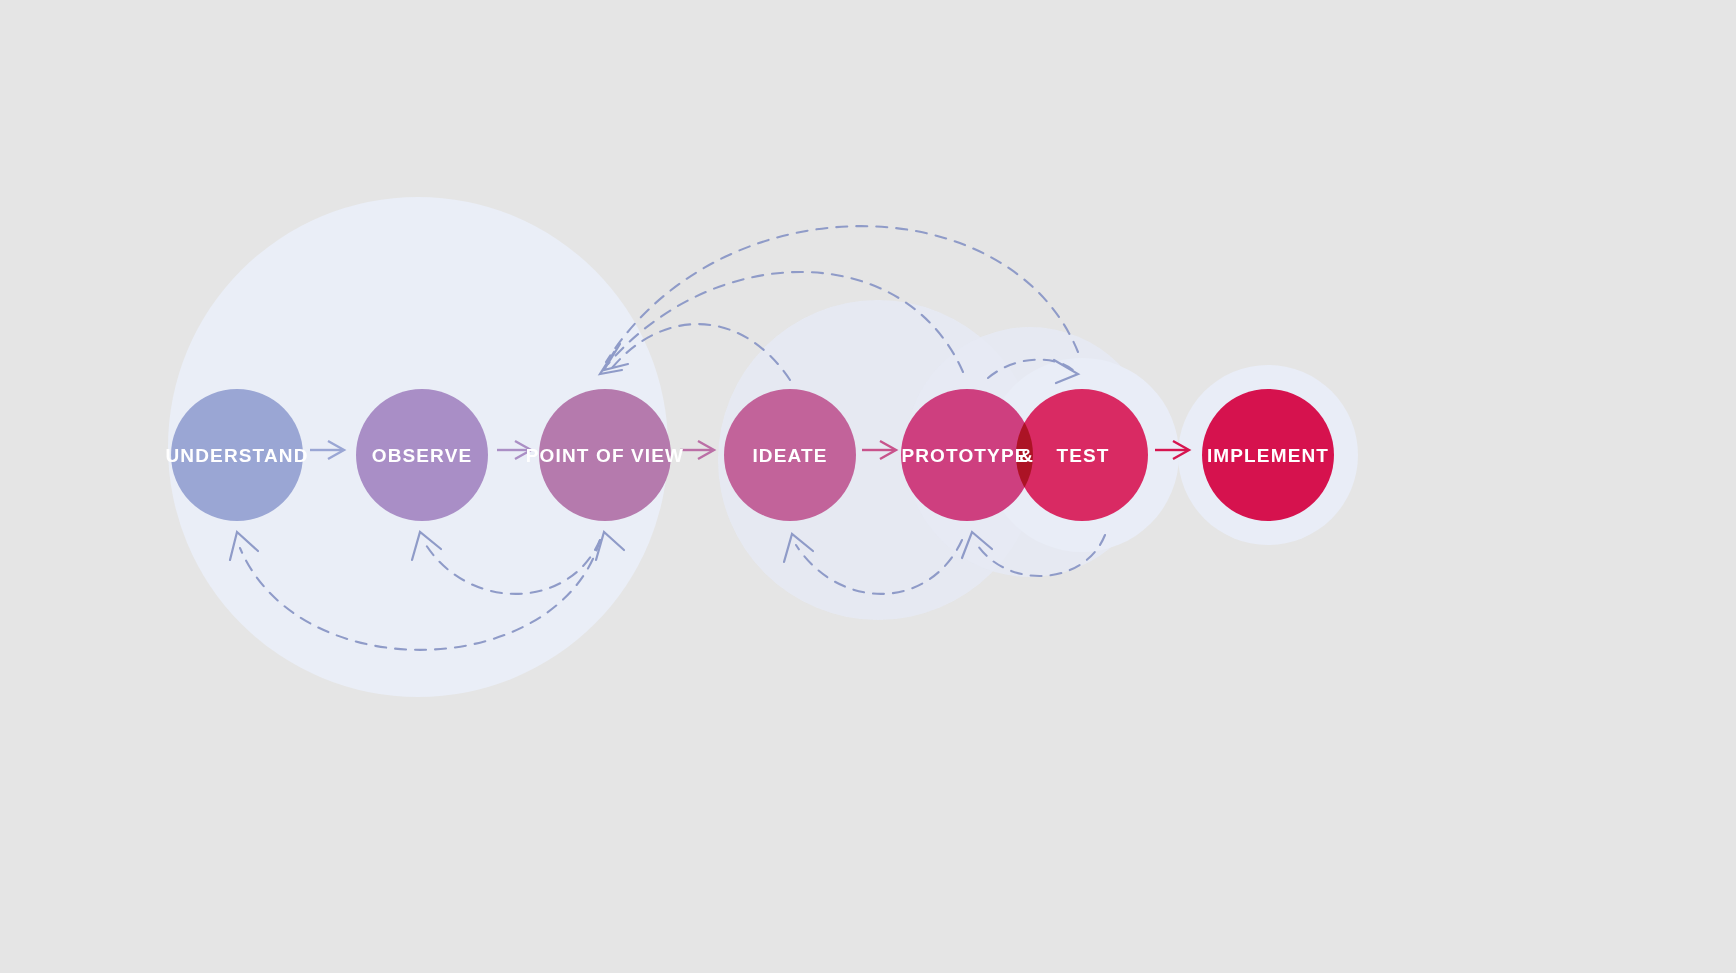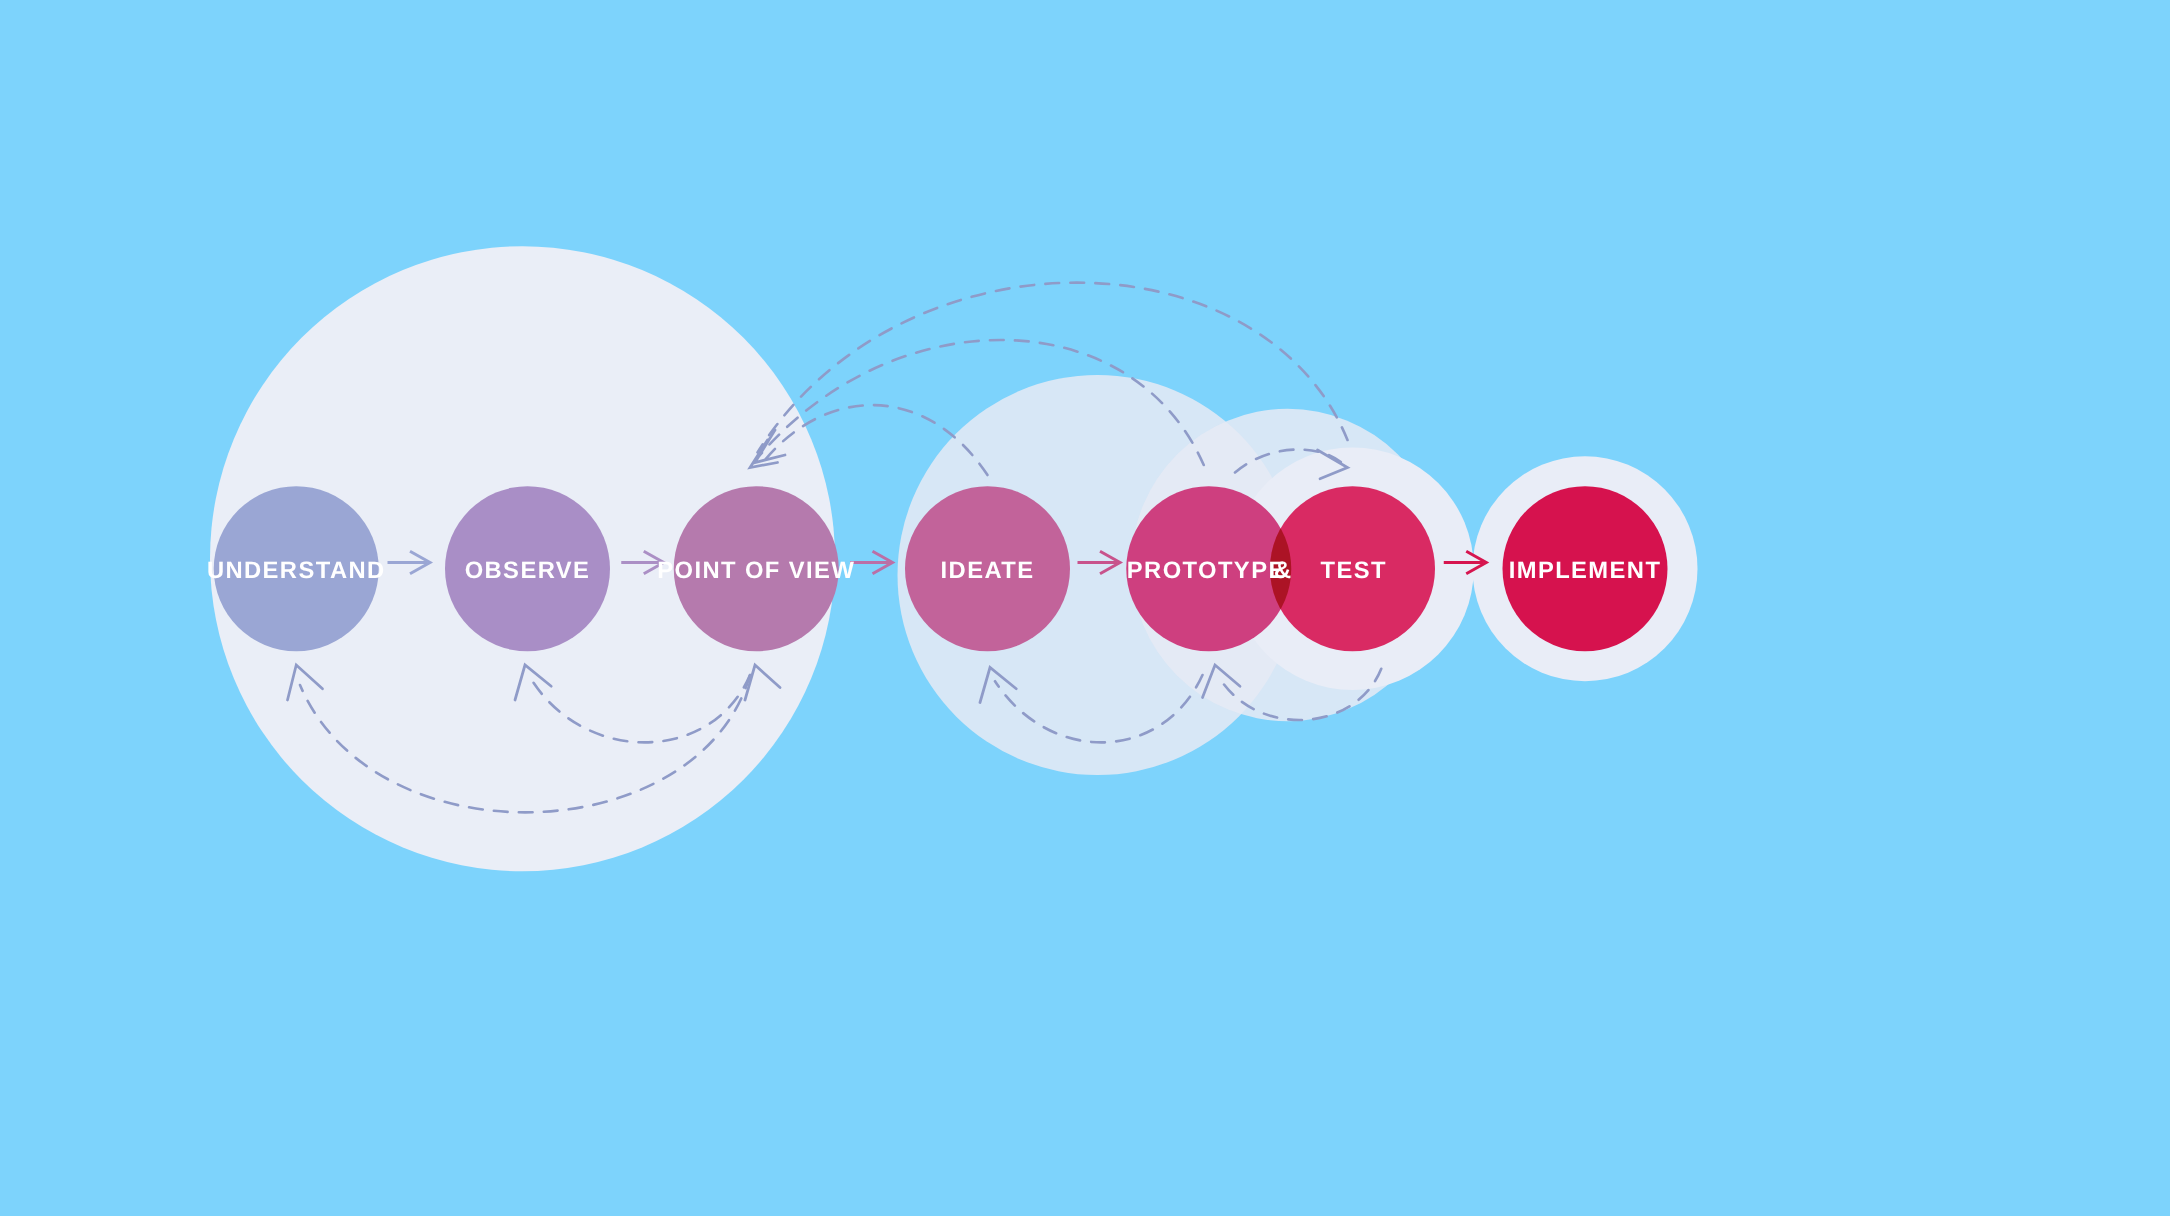--- a/index.html
+++ b/index.html
@@ -1,18 +1,18 @@
 <!DOCTYPE html>
 <html><head>
 <meta charset="utf-8">
 <style>
   html,body{margin:0;padding:0;background:#ffffff;}
   body{width:1736px;height:973px;overflow:hidden;
        font-family:"Liberation Sans", sans-serif;}
-  #stage{position:relative;width:1736px;height:973px;background:#7dd3fc;}
+  #stage{position:relative;width:1736px;height:973px;background:#e5e5e5;}
   #diagram{position:absolute;inset:0;width:1736px;height:973px;}
   .stage-label{
     font-family:"Liberation Sans", sans-serif;
     font-weight:700;
     fill:#ffffff;
     letter-spacing:0.06em;
     text-anchor:middle;
     dominant-baseline:middle;
   }
   .amp-label{

